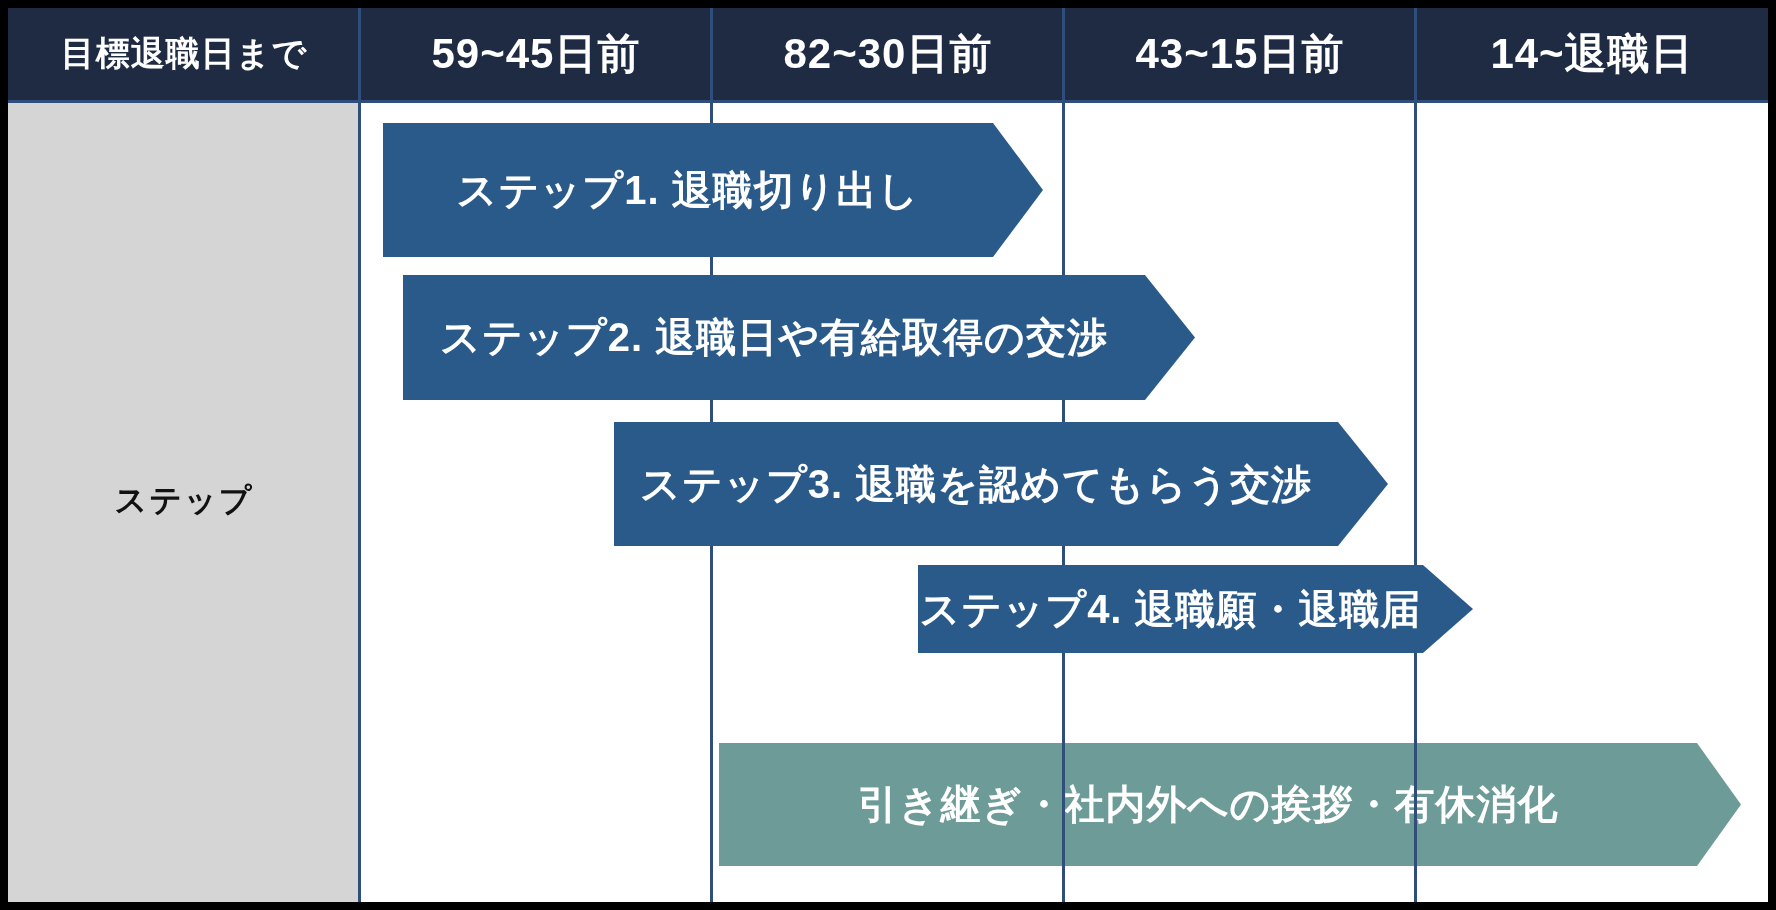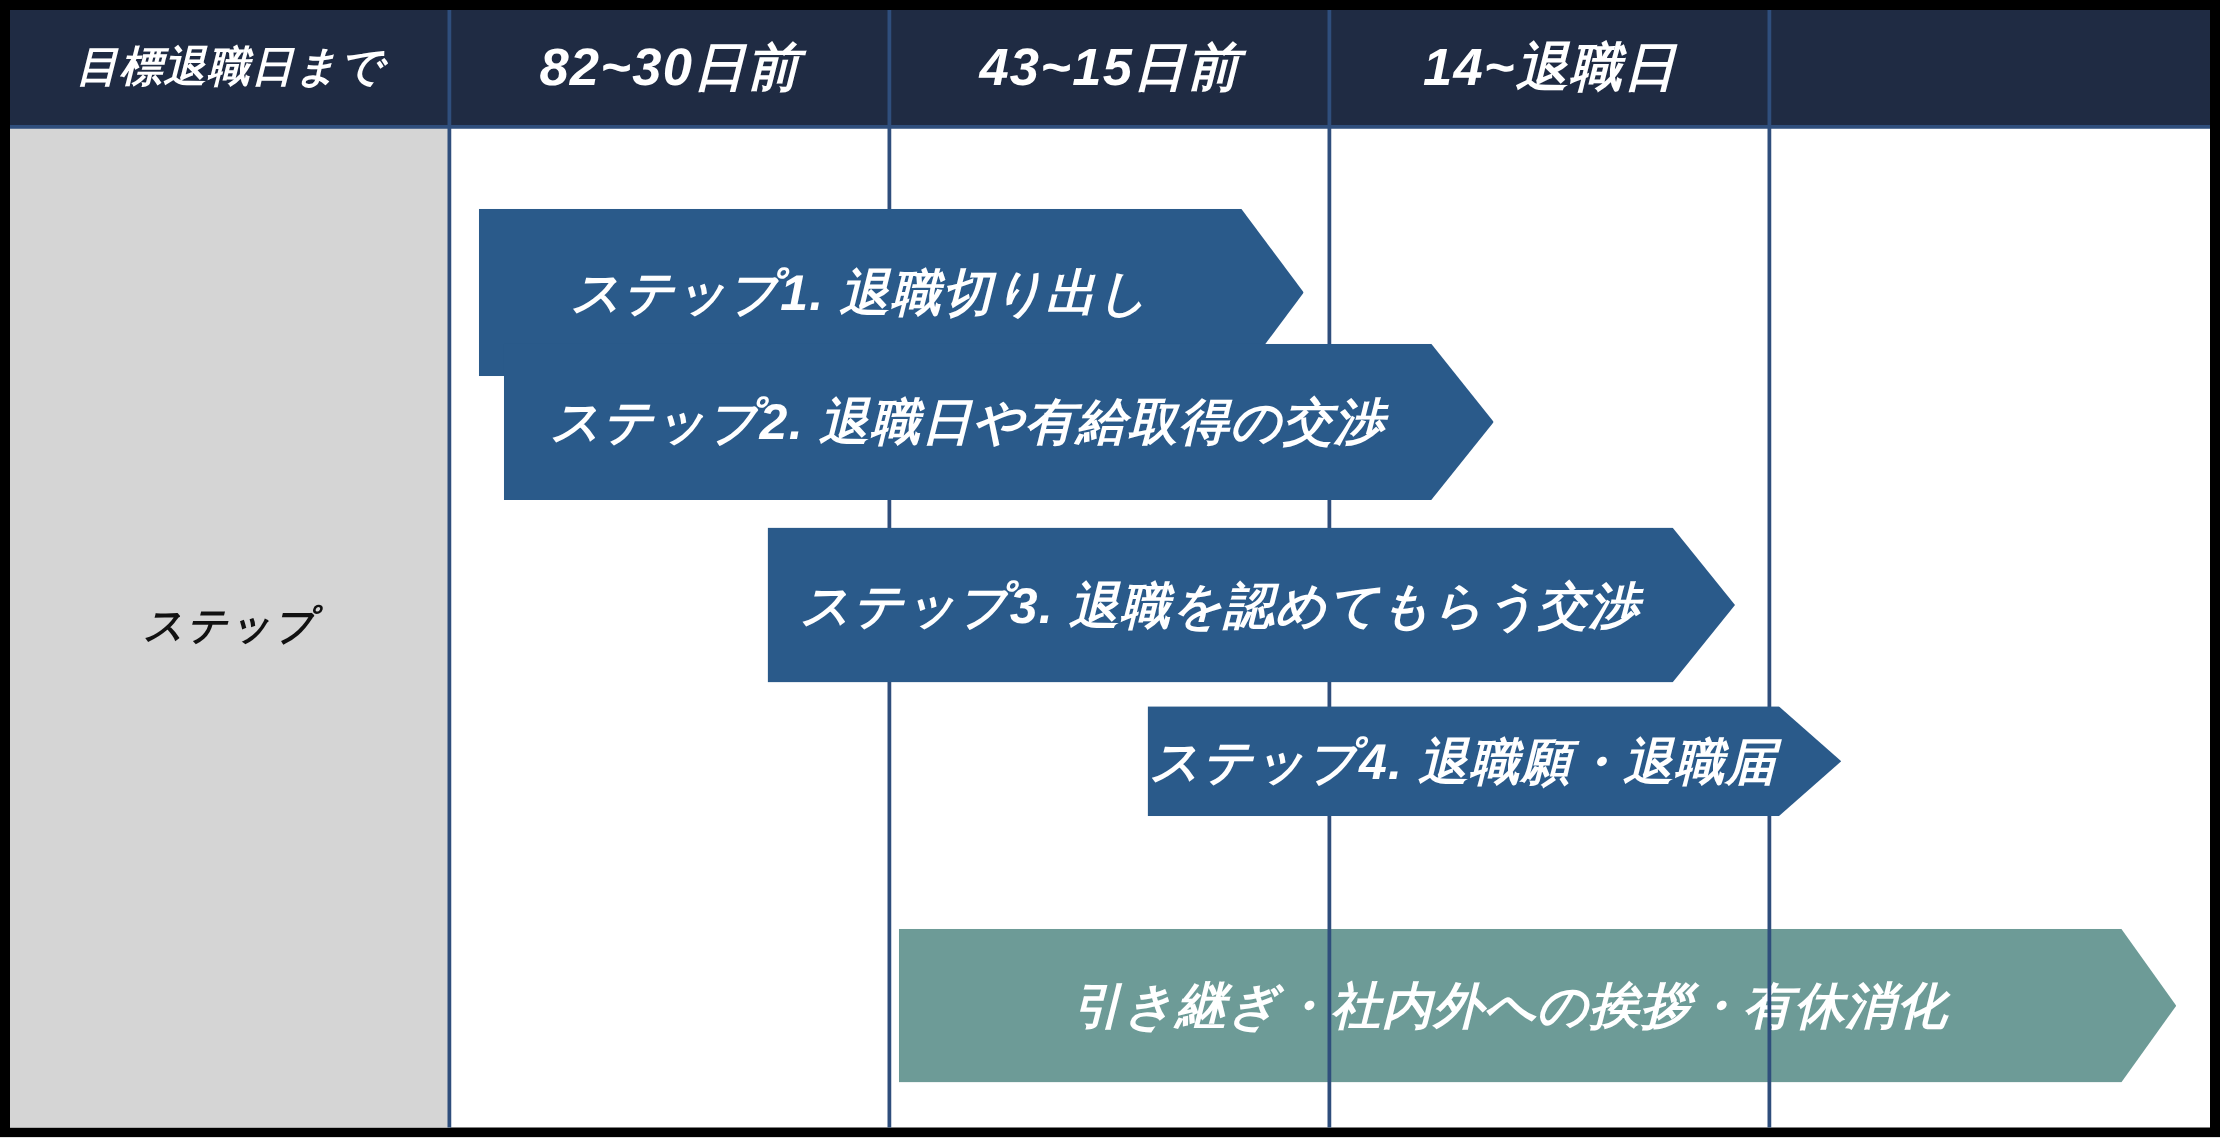--- a/index.html
+++ b/index.html
@@ -1,18 +1,18 @@
 <!DOCTYPE html>
 <html><head>
 <meta charset="utf-8">
 <style>
   html,body{margin:0;padding:0;background:#ffffff;}
   body{font-family:"Liberation Sans","DejaVu Sans",sans-serif;}
   #stage{position:relative;width:1776px;height:910px;background:#ffffff;overflow:hidden;}
-  .frame{position:absolute;left:0;top:0;width:1760px;height:894px;border:8px solid #000;background:#ffffff;font-style:italic;}
+  .frame{position:absolute;left:0;top:0;width:1760px;height:894px;border:8px solid #000;background:#ffffff;}
   .header{position:absolute;left:0;top:0;width:1760px;height:92px;background:#1f2b43;display:flex;z-index:0;}
   .header-cell{width:352px;height:92px;display:flex;align-items:center;justify-content:center;
                color:#ffffff;font-weight:bold;letter-spacing:1px;}
   .header-cell.small{font-size:34px;}
   .header-cell.big{font-size:42px;}
   .side-col{position:absolute;left:0;top:92px;width:352px;height:802px;background:#d5d5d5;
             display:flex;align-items:center;justify-content:center;z-index:0;}
   .side-label{font-size:32px;font-weight:bold;color:#111111;letter-spacing:2px;}
   .vline{position:absolute;top:0;width:3px;height:894px;background:#2f4e7c;z-index:2;}
   .hline{position:absolute;left:0;top:92px;width:1760px;height:3px;background:#2f4e7c;z-index:2;}
@@ -22,37 +22,38 @@
   .bar-label{color:#ffffff;font-weight:bold;font-size:40px;letter-spacing:1px;white-space:nowrap;}
 </style>
 </head>
 <body>
 
 <div id="stage">
   <div class="frame">
 
     <div class="header">
       <div class="header-cell small">目標退職日まで</div>
+      <div class="header-cell big">59~45日前</div>
       <div class="header-cell big">82~30日前</div>
       <div class="header-cell big">43~15日前</div>
       <div class="header-cell big">14~退職日</div>
     </div>
 
     <div class="side-col">
       <span class="side-label">ステップ</span>
     </div>
 
     <div class="hline"></div>
     <div class="vline" style="left:350px"></div>
     <div class="vline" style="left:702px"></div>
     <div class="vline" style="left:1054px"></div>
     <div class="vline" style="left:1406px"></div>
 
     <div id="bars">
-        <div class="bar blue" style="left: 375px; top: 115px; width: 660px; height: 134px; background: rgb(42, 90, 138); padding-right: 50px; clip-path: polygon(0px 0px, calc(100% - 50px) 0px, 100% 50%, calc(100% - 50px) 100%, 0px 100%); margin-top: 44px;">
+        <div class="bar blue" style="left: 375px; top: 115px; width: 660px; height: 134px; background: rgb(42, 90, 138); padding-right: 50px; clip-path: polygon(0px 0px, calc(100% - 50px) 0px, 100% 50%, calc(100% - 50px) 100%, 0px 100%);">
           <span class="bar-label">ステップ1. 退職切り出し</span>
         </div>
         <div class="bar blue" style="left: 395px; top: 267px; width: 792px; height: 125px; background: rgb(42, 90, 138); padding-right: 50px; clip-path: polygon(0px 0px, calc(100% - 50px) 0px, 100% 50%, calc(100% - 50px) 100%, 0px 100%);">
           <span class="bar-label">ステップ2. 退職日や有給取得の交渉</span>
         </div>
         <div class="bar blue" style="left: 606px; top: 414px; width: 774px; height: 124px; background: rgb(42, 90, 138); padding-right: 50px; clip-path: polygon(0px 0px, calc(100% - 50px) 0px, 100% 50%, calc(100% - 50px) 100%, 0px 100%);">
           <span class="bar-label">ステップ3. 退職を認めてもらう交渉</span>
         </div>
         <div class="bar blue" style="left: 910px; top: 557px; width: 555px; height: 88px; background: rgb(42, 90, 138); padding-right: 50px; clip-path: polygon(0px 0px, calc(100% - 50px) 0px, 100% 50%, calc(100% - 50px) 100%, 0px 100%);">
           <span class="bar-label">ステップ4. 退職願・退職届</span>

